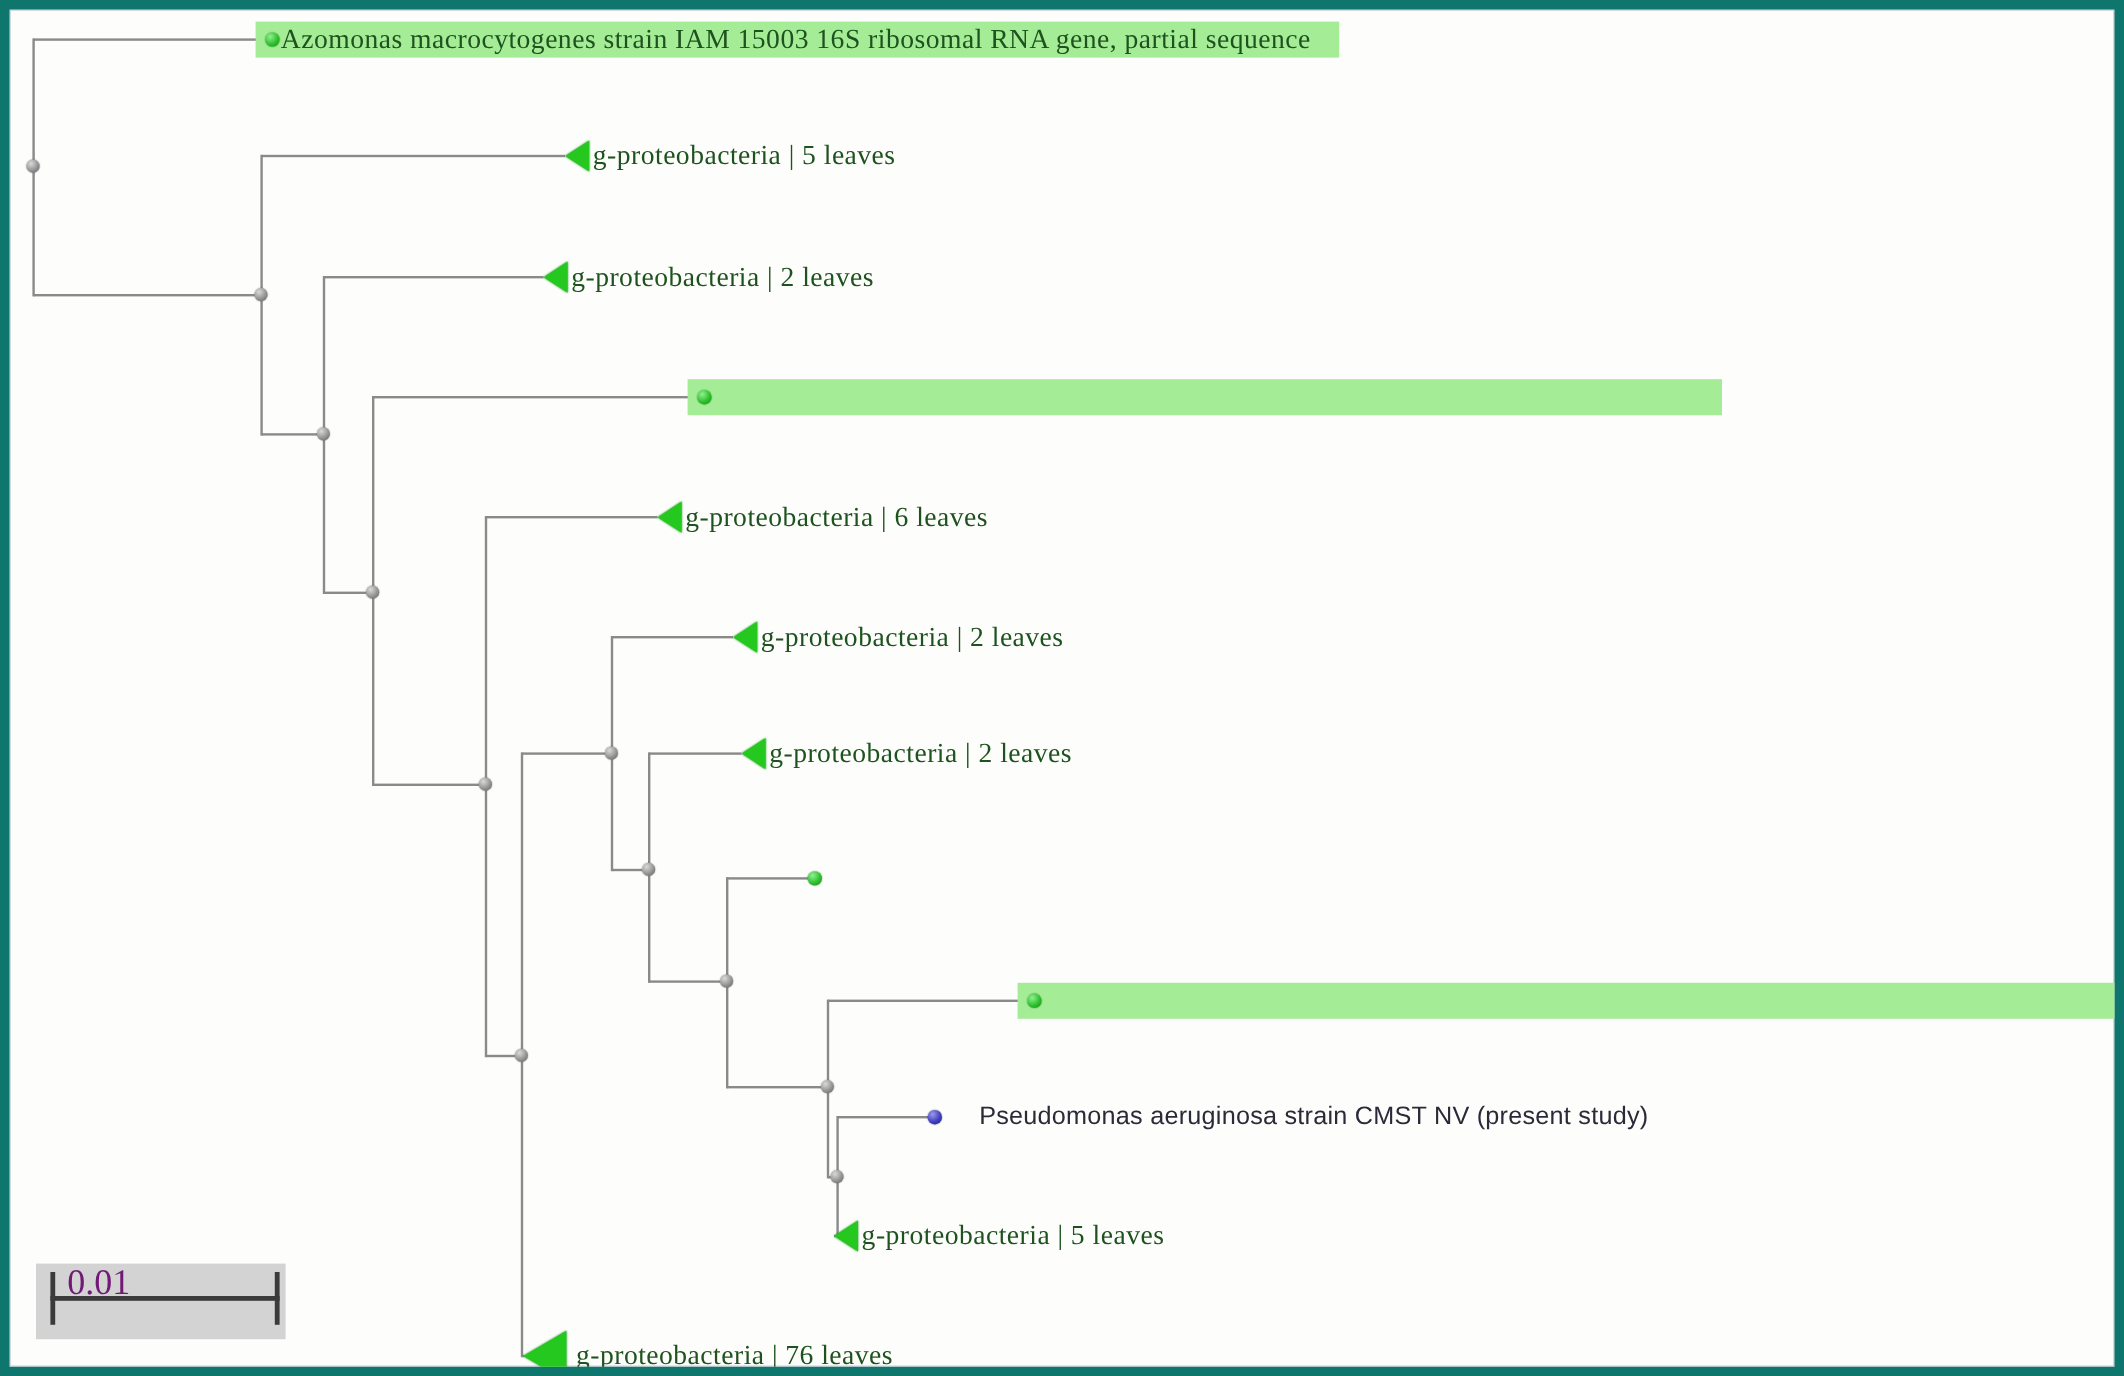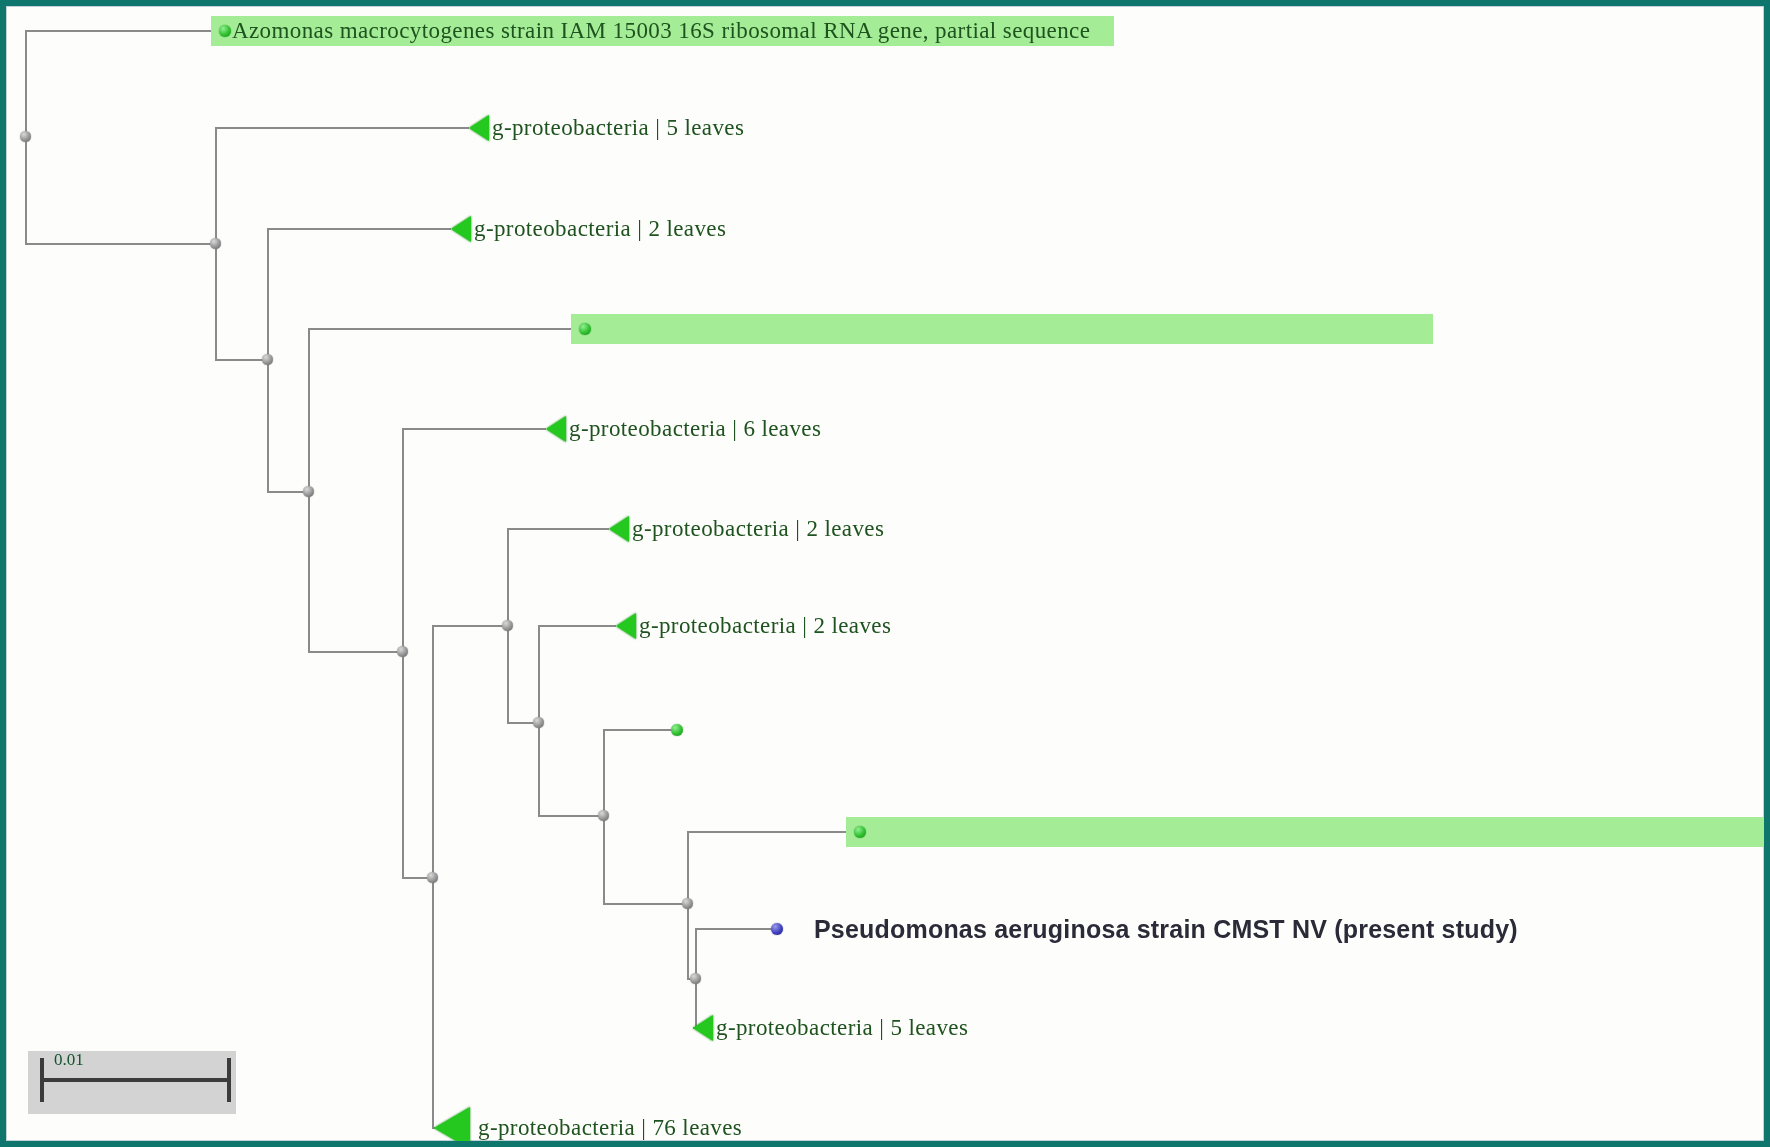--- a/index.html
+++ b/index.html
@@ -1,18 +1,18 @@
 <!DOCTYPE html>
 <html><head>
 <meta charset="utf-8">
 <style>
   html,body{margin:0;padding:0;background:#e8e8e8;}
   .figure{
     position:relative;width:1770px;height:1147px;box-sizing:border-box;
-    background:#fdfdfb;border:6px solid #0f766e;
+    background:#fdfdfb;border:8px solid #0f766e;
     box-shadow:inset 0 0 0 1px #c3d0da;
     overflow:hidden;
     font-family:"Liberation Serif",serif;
   }
   #tree-layer{position:absolute;inset:0;}
   .hline{position:absolute;height:2px;background:#8a8a8a;}
   .vline{position:absolute;width:2px;background:#8a8a8a;}
   .sphere{
     position:absolute;width:11px;height:11px;border-radius:50%;
     background:radial-gradient(circle at 35% 30%,#d9d9d9,#9a9a9a 50%,#5c5c5c);
@@ -26,29 +26,29 @@
     border-color:transparent #24c81e transparent transparent;
     filter:drop-shadow(0 0 1px #0c8f0c);
   }
   .hl{position:absolute;height:30px;background:#a4ec96;}
   .label{
     position:absolute;height:30px;line-height:30px;white-space:nowrap;
     font-size:23px;letter-spacing:.4px;color:#1e521e;
   }
   .label.plain{color:#1b1b1b;}
   .label.query{
-    font-family:"Liberation Sans",sans-serif;font-size:25px;
-    letter-spacing:.2px;color:#2a2a38;font-weight:bold;
+    font-family:"Liberation Sans",sans-serif;font-size:21px;
+    letter-spacing:.2px;color:#2a2a38;font-weight:normal;
   }
   .scalebar{position:absolute;left:22px;top:1045px;width:208px;height:63px;background:#d3d3d3;}
   .sb-hline{position:absolute;left:12px;top:27px;width:191px;height:4px;background:#3b3b3b;}
   .sb-tick{position:absolute;width:4px;height:44px;top:7px;background:#3b3b3b;}
   .sb-tick.left{left:12px;}
   .sb-tick.right{left:199px;}
-  .sb-label{position:absolute;left:26px;top:-1px;font-size:17px;color:#14532d;font-family:"Liberation Serif",serif;}
+  .sb-label{position:absolute;left:26px;top:-1px;font-size:30px;color:#701a75;font-family:"Liberation Serif",serif;}
 </style>
 </head>
 <body>
 
 <div class="figure">
   <div id="tree-layer">
       <div class="vline" style="left: 19px; top: 24px; height: 215px;"></div>
       <div class="sphere" style="left: 14px; top: 125px;"></div>
       <div class="hline" style="left: 20px; top: 237px; width: 190px;"></div>
       <div class="vline" style="left: 209px; top: 121px; height: 234px;"></div>

